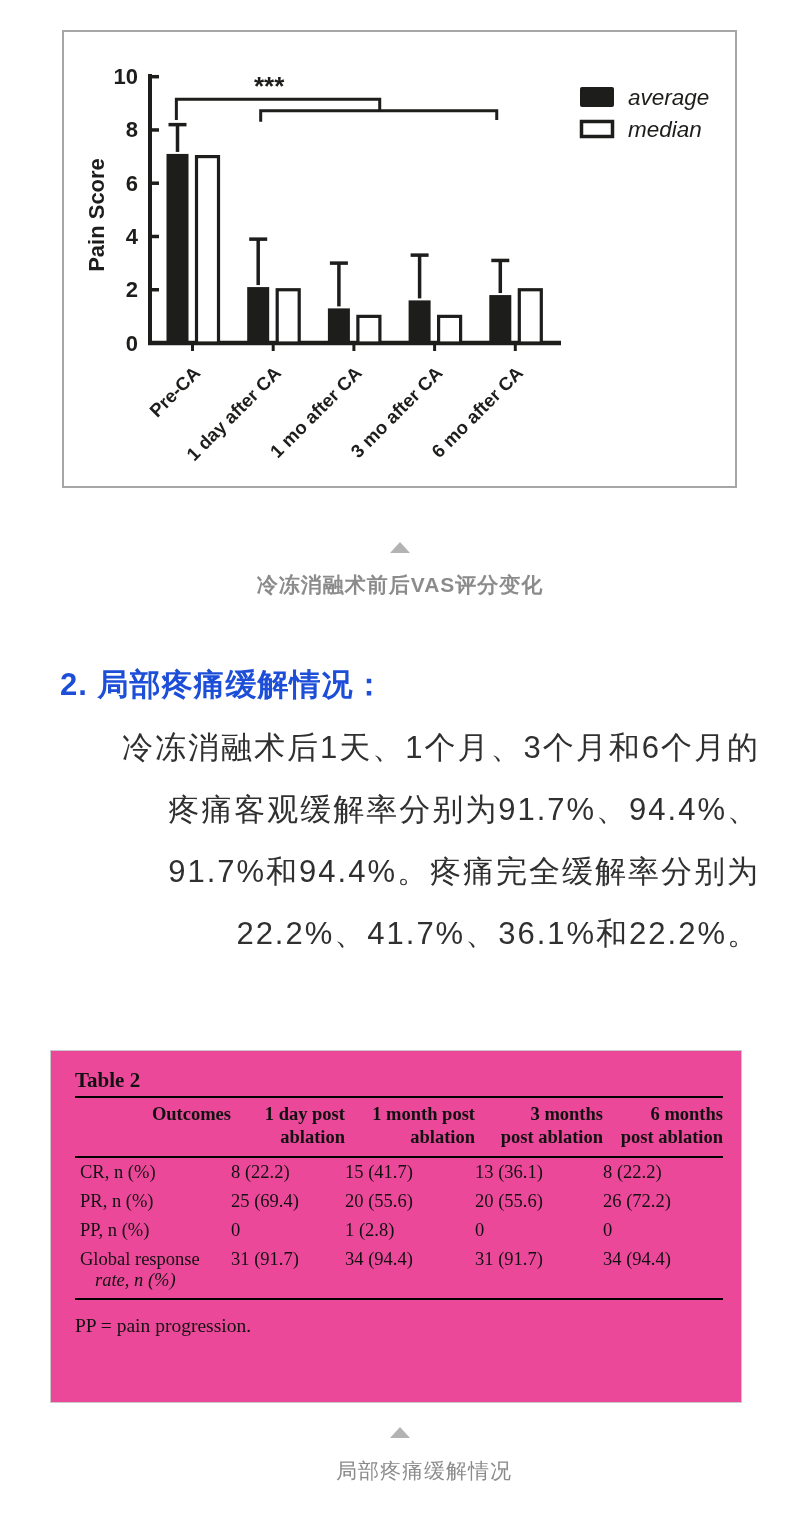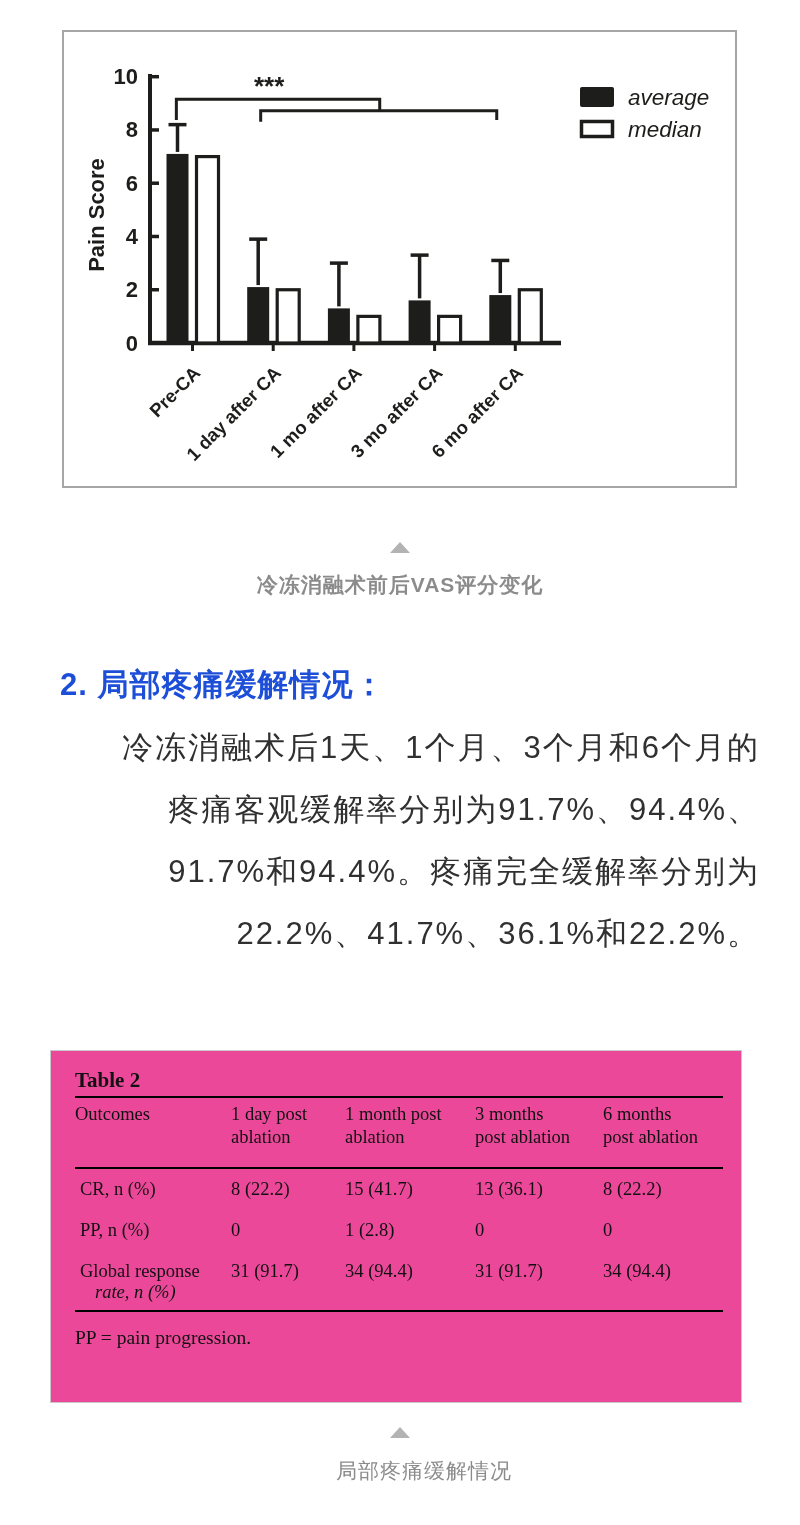--- a/index.html
+++ b/index.html
@@ -28,25 +28,25 @@
   .para div{white-space:nowrap;text-align:right;}
 
   
   .table-box{position:absolute;left:50px;top:1022px;width:692px;height:353px;
              border:1px solid #c9c9c9;box-sizing:border-box;background:#ec4899;
              padding:17px 0 0 24px;font-family:"Liberation Serif",serif;color:#111;
              overflow:hidden;margin-top:28px;}
   .t2-title{font-size:21px;font-weight:700;margin-bottom:3px;}
   .t2-cap{font-size:21px;margin-bottom:9px;}
   table.t2{border-collapse:collapse;width:648px;font-size:18.5px;table-layout:fixed;}
-  .t2 th{font-weight:400;text-align:left;vertical-align:top;
+  .t2 th{font-weight:700;text-align:right;vertical-align:top;
          border-top:2.5px solid #000;border-bottom:2.5px solid #000;
-         padding:5px 0 18px;line-height:23px;}
+         padding:5px 0 7px;line-height:23px;}
   .t2 tbody{border-bottom:2.5px solid #000;}
-  .t2 td{vertical-align:top;padding:10px 0;line-height:21px;}
+  .t2 td{vertical-align:top;padding:4px 0;line-height:21px;}
   .t2 tbody tr:last-child td{padding-bottom:7px;}
   .t2 td.lbl{padding-left:5px;}
   .t2 td.lbl .l2{display:block;padding-left:15px;font-style:italic;}
   .t2-foot{margin-top:11px;font-size:19.5px;line-height:29px;}
   .t2-foot div{white-space:nowrap;}
 </style>
 </head>
 <body>
 
 <div class="page">
@@ -140,20 +140,27 @@
         </thead>
       <tbody id="t2-body">
           <tr>
             <td class="lbl">CR, n (%)</td>
             <td>8 (22.2)</td>
             <td>15 (41.7)</td>
             <td>13 (36.1)</td>
             <td>8 (22.2)</td>
           </tr>
           <tr>
+            <td class="lbl">PR, n (%)</td>
+            <td>25 (69.4)</td>
+            <td>20 (55.6)</td>
+            <td>20 (55.6)</td>
+            <td>26 (72.2)</td>
+          </tr>
+          <tr>
             <td class="lbl">PP, n (%)</td>
             <td>0</td>
             <td>1 (2.8)</td>
             <td>0</td>
             <td>0</td>
           </tr>
           <tr>
             <td class="lbl">Global response<span class="l2">rate, n (%)</span></td>
             <td>31 (91.7)</td>
             <td>34 (94.4)</td>

